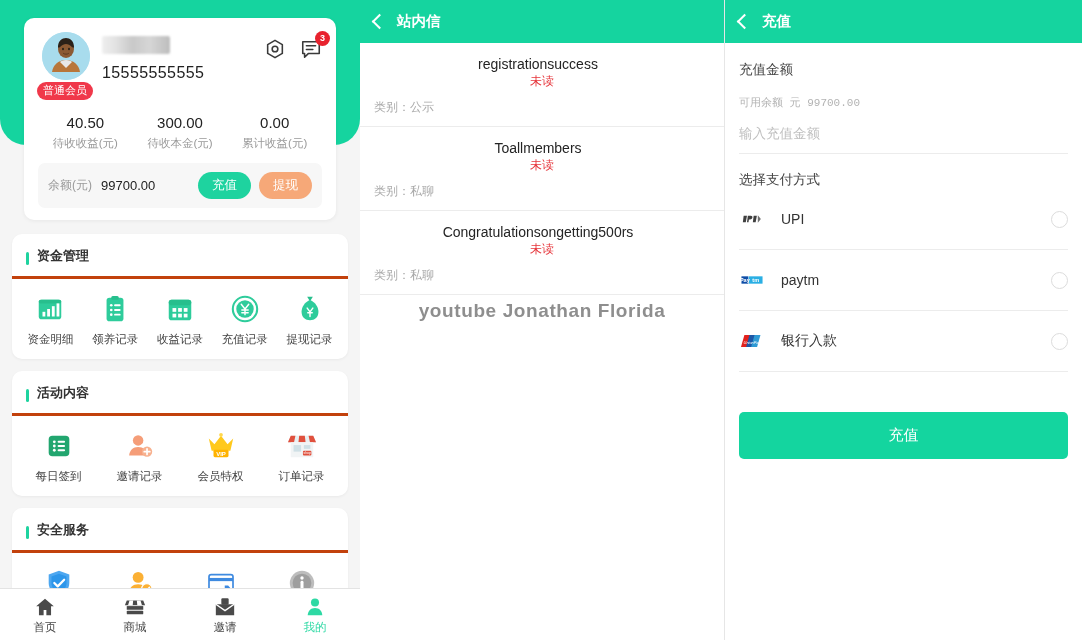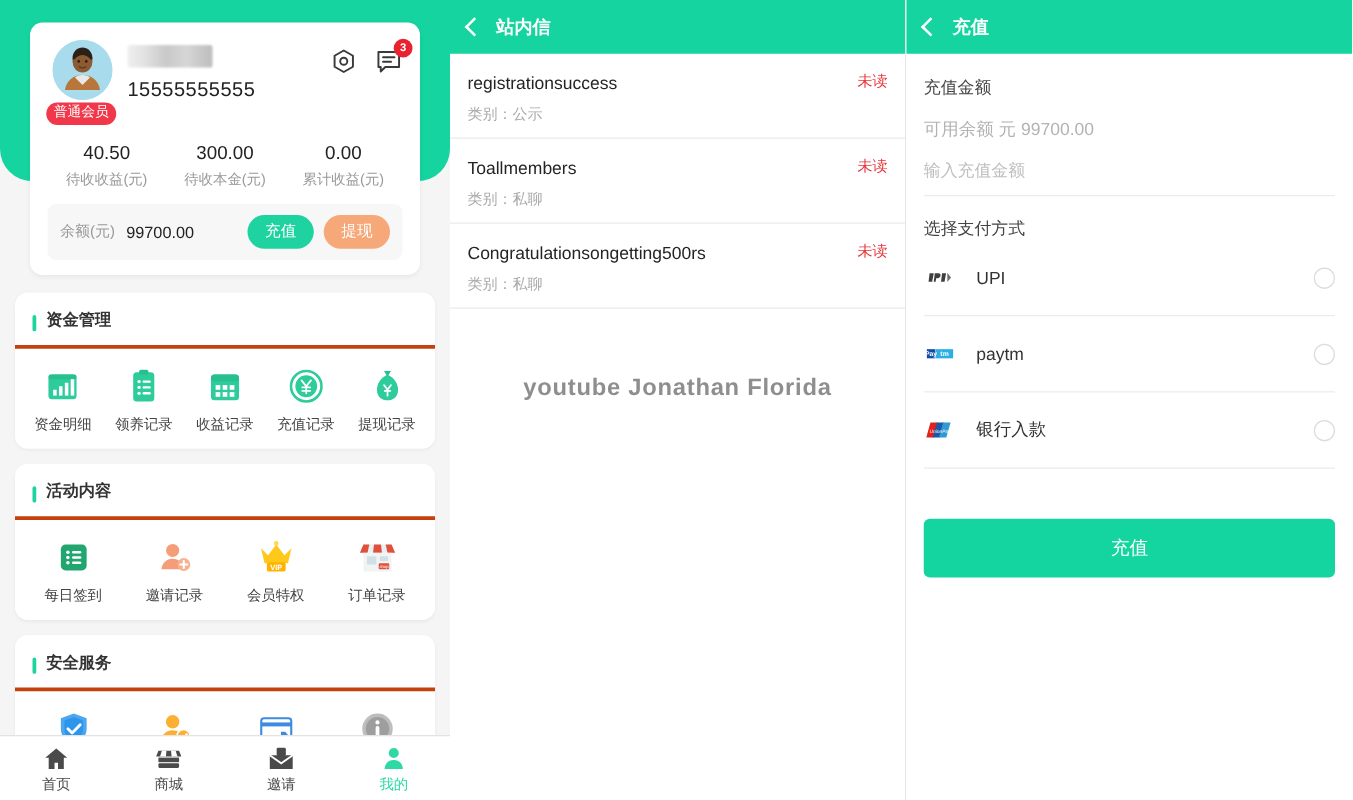--- a/index.html
+++ b/index.html
@@ -115,34 +115,34 @@
     border-right: 1px solid #e6e6e6; flex: 0 0 365px; overflow: hidden;
   }
   .nav-header {
     height: 43px; background: #15d49f; display: flex; align-items: center;
     padding-left: 14px; color: #fff;
   }
   .back-chevron { width: 11px; height: 11px; border-left: 2.4px solid #fff; border-bottom: 2.4px solid #fff;
     transform: rotate(45deg); margin-right: 12px; cursor: pointer; }
   .nav-title { font-size: 14.5px; font-weight: bold; }
   .msg-row { padding: 13px 14px 10px; border-bottom: 1px solid #ececec; cursor: pointer; }
-  .msg-line1 { display: flex; align-items: flex-end; }
+  .msg-line1 { display: flex; align-items: center; flex-direction: column; }
   .msg-title { font-size: 14px; color: #242424; flex: 1; word-break: break-all; padding-right: 8px; }
   .msg-status { font-size: 12px; color: #e6353b; flex: 0 0 auto; padding-top: 1px; }
   .msg-cat { font-size: 12px; color: #aaa; margin-top: 9px; }
   .watermark {
     position: absolute; top: 300px; left: 0; right: 0; text-align: center;
     font-size: 19px; font-weight: bold; color: #8e8e8e; letter-spacing: .6px;
   }
 
   
   .panel-right { position: relative; width: 357px; height: 640px; background: #fff; flex: 0 0 357px; overflow: hidden; }
   .rp-body { padding: 0 14px; }
   .field-label { font-size: 13.5px; color: #444; padding-top: 18px; }
-  .avail { font-size: 14px; color: #b3b3b3; padding-top: 16px; }
+  .avail { font-size: 11px; color: #b3b3b3; padding-top: 16px; font-family: Liberation Mono, monospace; }
   .avail .amt { color: #b3b3b3; }
   .amount-input {
     width: 100%; border: 0; border-bottom: 1px solid #ececec;
     padding: 16px 0 12px; font-size: 13.5px; color: #333;
     font-family: inherit; outline: none; background: transparent;
   }
   .amount-input::placeholder { color: #bfbfbf; }
   .pay-label { font-size: 13.5px; color: #444; padding-top: 17px; }
   .pay-row {
     display: flex; align-items: center; height: 61px;

